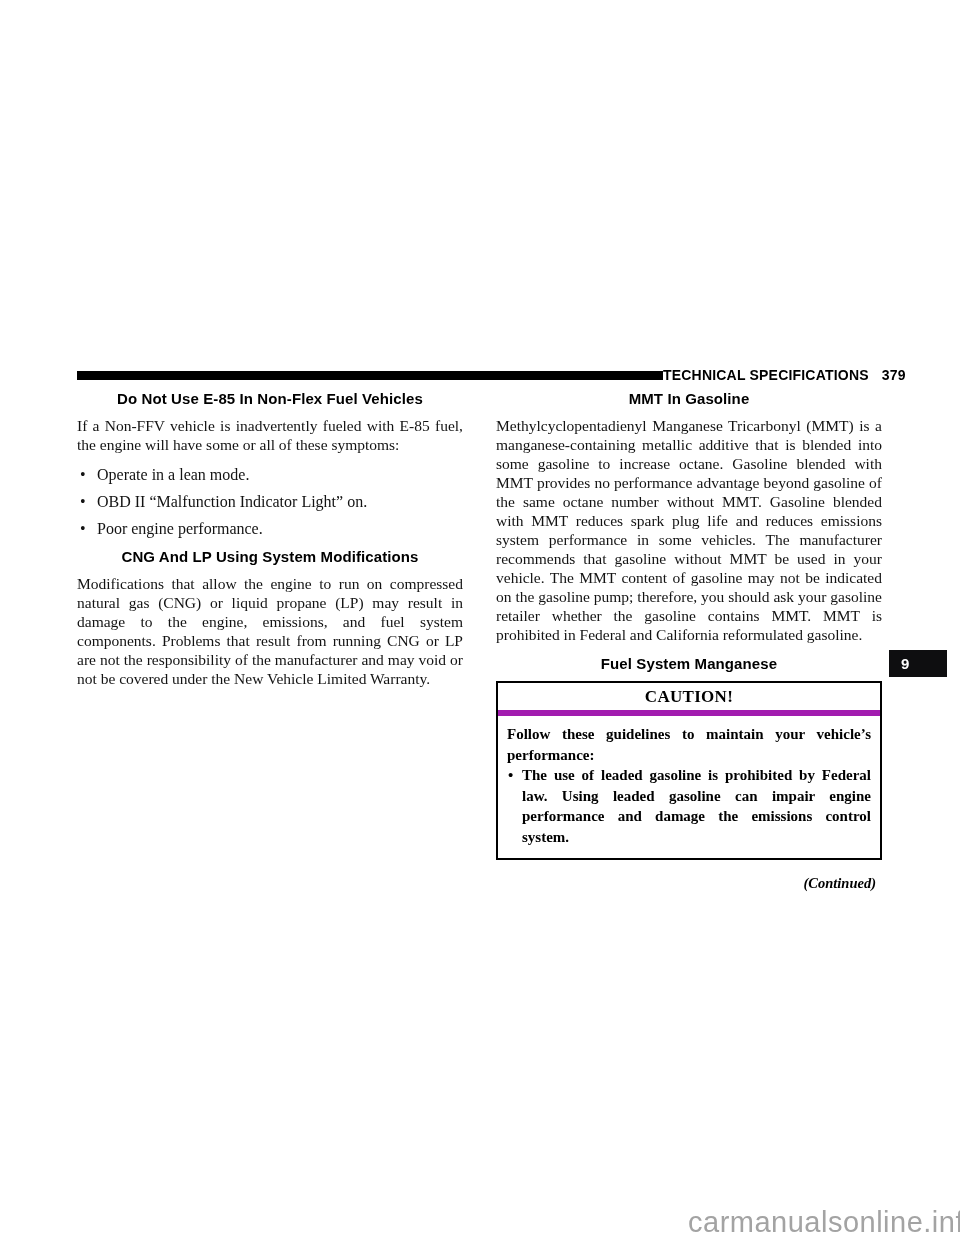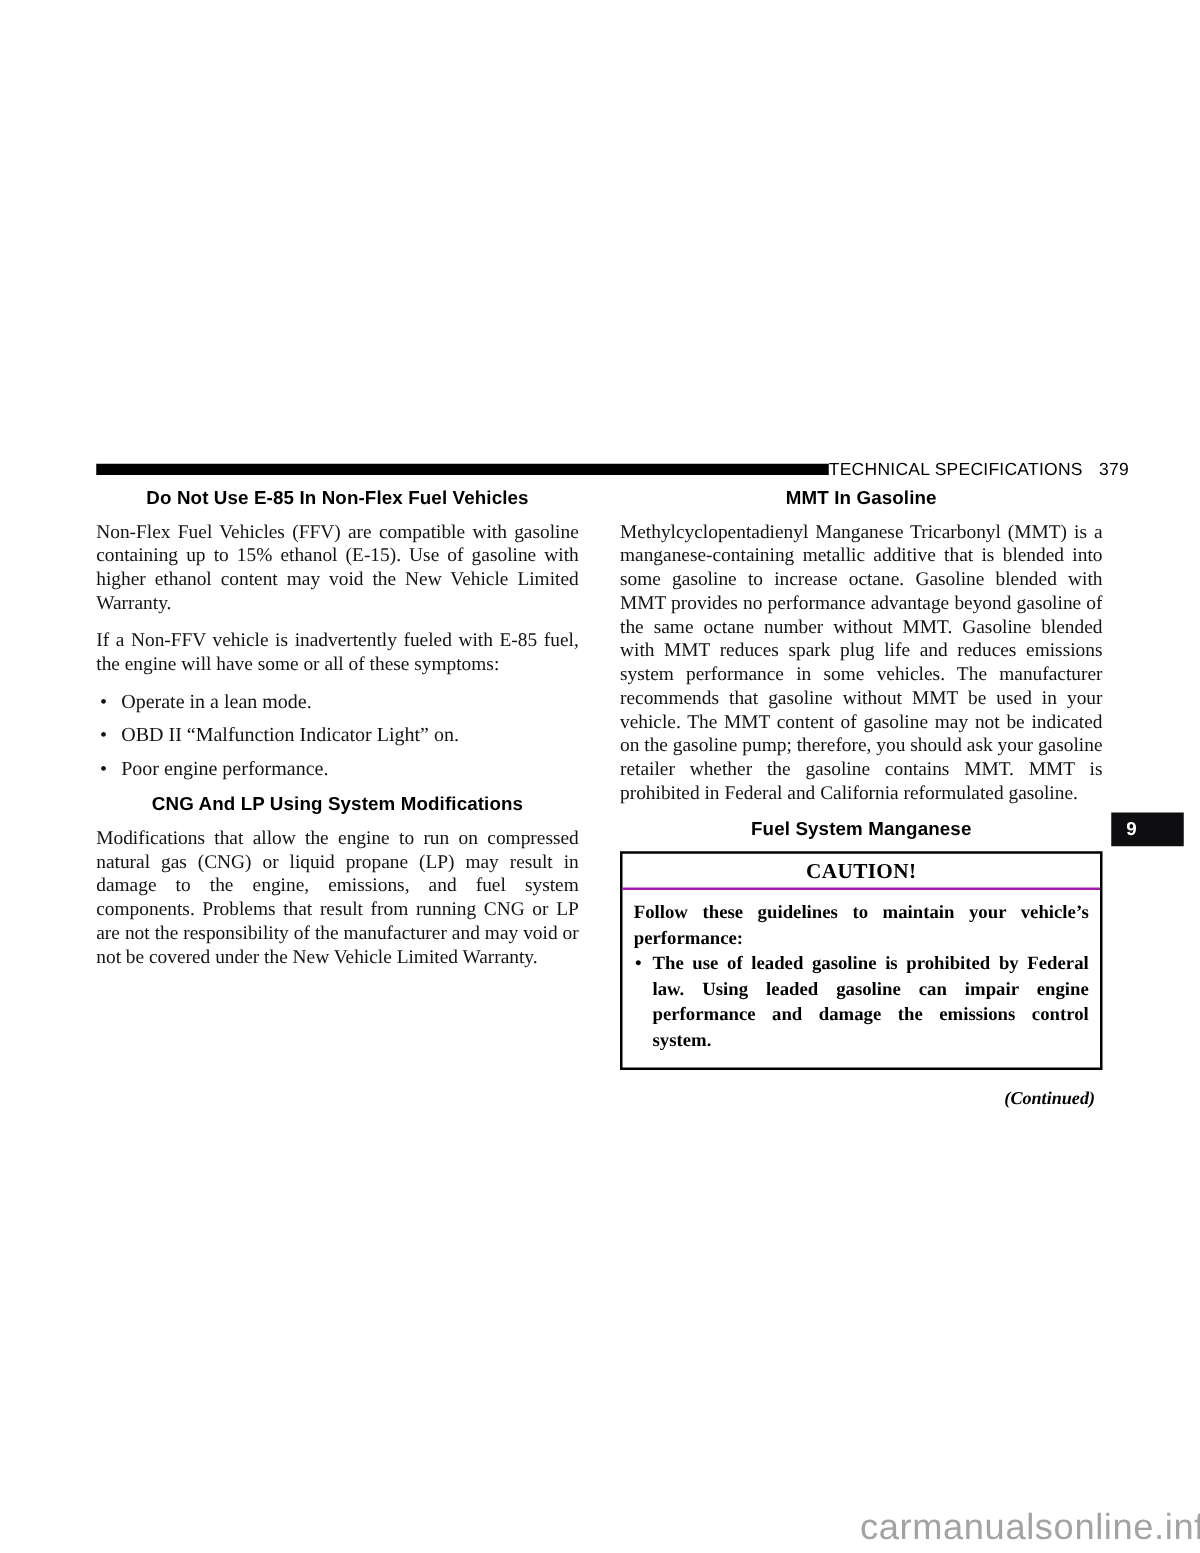--- a/index.html
+++ b/index.html
@@ -23,21 +23,21 @@
   }
   .header-bar {
     width:586px; height:9px;
     background:#000;
     flex:0 0 auto;
   }
   .header-text {
     flex:1;
     text-align:right;
     font-family:"Liberation Sans", sans-serif;
-    font-weight:normal;
+    font-weight:bold;
     font-size:14px;
     color:#000;
     white-space:nowrap;
     letter-spacing:0.2px;
   }
   .header-pagenum { margin-left:13px; }
 
   
   .columns {
     position:absolute;
@@ -90,21 +90,21 @@
   .caution {
     border:2px solid #000;
     margin-top:5px;
     color:#000;
   }
   .caution-title {
     font-weight:bold;
     font-size:17px;
     text-align:center;
     padding:4px 0 3px 0;
-    border-bottom:2px solid #a21caf;
+    border-bottom:6px solid #a21caf;
     letter-spacing:0.3px;
   }
   .caution-body {
     padding:8px 9px 11px 9px;
     font-weight:bold;
     font-size:15px;
     line-height:20.5px;
     text-align:justify;
   }
   .caution-body p { margin:0; }
@@ -167,21 +167,20 @@
     <div class="header-bar"></div>
     <div class="header-text">
       <span>TECHNICAL SPECIFICATIONS</span><span class="header-pagenum">379</span>
     </div>
   </div>
 
   <div class="columns">
 
     <div class="col">
       <div class="h">Do Not Use E-85 In Non-Flex Fuel Vehicles</div>
-      <p class="body">Non-Flex Fuel Vehicles (FFV) are compatible with gasoline containing up to 15% ethanol (E-15). Use of gasoline with higher ethanol content may void the New Vehicle Limited Warranty.</p>
       <p class="body">If a Non-FFV vehicle is inadvertently fueled with E-85 fuel, the engine will have some or all of these symptoms:</p>
       <ul class="bullets">
         <li>Operate in a lean mode.</li>
         <li>OBD II “Malfunction Indicator Light” on.</li>
         <li>Poor engine performance.</li>
       </ul>
       <div class="h mid">CNG And LP Using System Modifications</div>
       <p class="body">Modifications that allow the engine to run on compressed natural gas (CNG) or liquid propane (LP) may result in damage to the engine, emissions, and fuel system components. Problems that result from running CNG or LP are not the responsibility of the manufacturer and may void or not be covered under the New Vehicle Limited Warranty.</p>
     </div>
 

